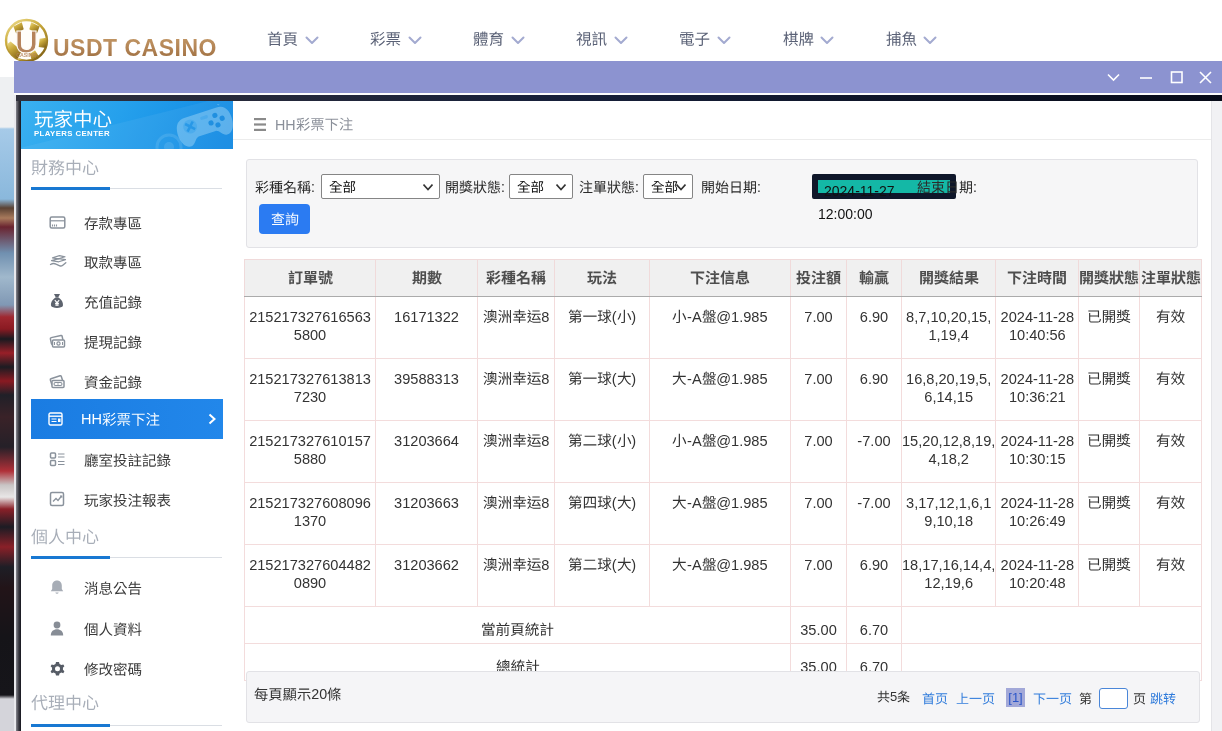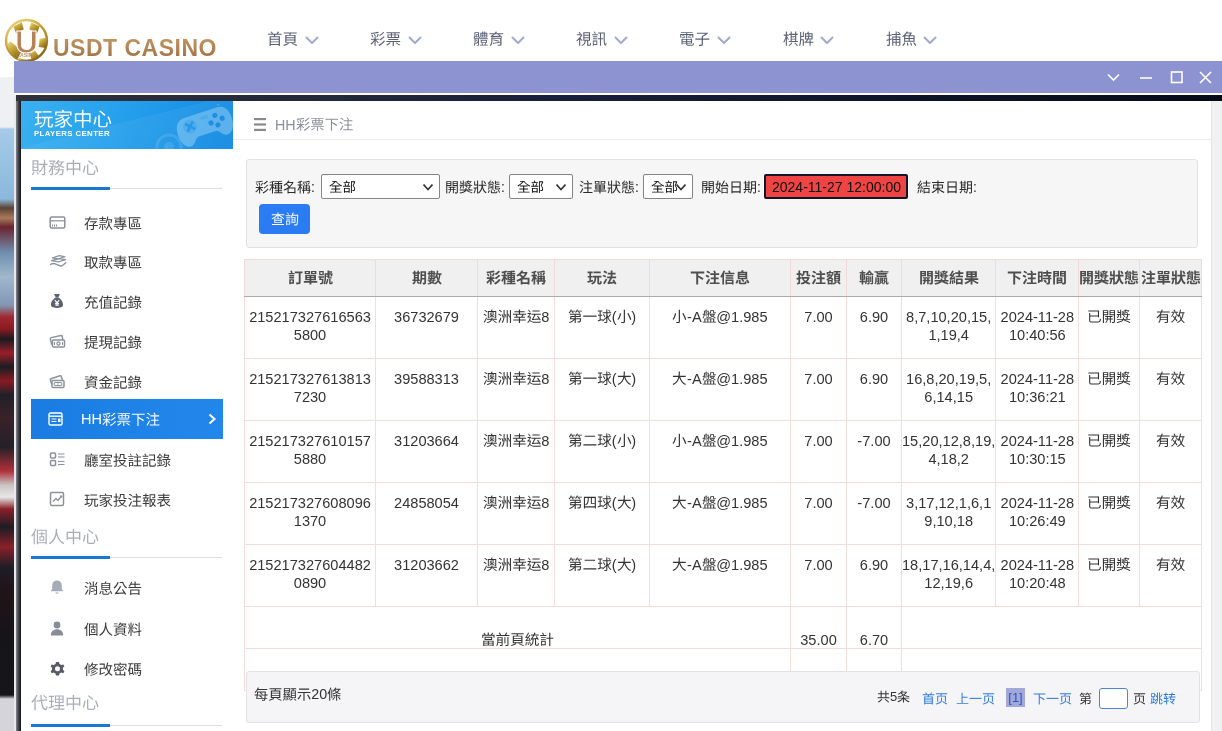--- a/index.html
+++ b/index.html
@@ -1,21 +1,21 @@
 <!DOCTYPE html>
 <html><head><meta charset="utf-8"><style>
 *{margin:0;padding:0}
 html,body{width:1222px;height:731px;overflow:hidden;background:#fff;font-family:"Liberation Sans",sans-serif}
 svg.ck{display:inline-block;vertical-align:-0.12em;overflow:visible}
 table{border:1px solid #e9d7d7}
 th.th{background:#f0f0f0;border:1px solid #f0dada;border-bottom:1px solid #ababab;font-weight:bold;padding:0;text-align:center;vertical-align:middle}
 tr.dr{height:62px}
 tr.dr td{border:1px solid #f3dcdc;text-align:center;vertical-align:top;line-height:18px;padding:11.4px 0 0 0}
 tr.sr{height:37px}
-tr.sr td{border:1px solid #f3dcdc;text-align:center;vertical-align:top;padding:25px 0 0 0}
+tr.sr td{border:1px solid #f3dcdc;text-align:center;vertical-align:top;padding:15px 0 0 0}
 tr.sr.first td{border-top:1px solid #d2c6c6}
 tr.sr td.no{border-left:none}
 </style></head>
 <body>
 <div style="position:relative;width:1222px;height:731px">
 <div style="position:absolute;left:0;top:0;width:1222px;height:77px;background:#fff">
 <svg style="position:absolute;left:4px;top:18px" width="45" height="45" viewBox="0 0 48 48">
 <defs>
           <linearGradient id="gold" x1="0" y1="0" x2=".6" y2="1">
             <stop offset="0" stop-color="#f0e090"></stop>
@@ -347,21 +347,21 @@
 <svg style="position:absolute;right:6px;top:9px" width="10" height="7" viewBox="0 0 10 7">
         <path d="M0.5 0.5 L5 5.5 L9.5 0.5" fill="none" stroke="#333" stroke-width="1.6"></path>
       </svg>
     </div>
     <div style="position:absolute;left:701px;top:179px;white-space:nowrap;font:14px 'Liberation Sans';color:#2b2b2b"><svg class="ck" style="width:56.0px;height:14px;" fill="#2b2b2b">
         <use href="#r958B" transform="translate(0.00,12.32) scale(0.01400)"></use>
         <use href="#r59CB" transform="translate(14.00,12.32) scale(0.01400)"></use>
         <use href="#r65E5" transform="translate(28.00,12.32) scale(0.01400)"></use>
         <use href="#r671F" transform="translate(42.00,12.32) scale(0.01400)"></use>
       </svg>:</div>
-    <div style="position:absolute;left:764px;top:173.5px;width:144px;height:25px;background:#ef4444;border:2px solid #0f172a;border-radius:2px;box-sizing:border-box;font:14px 'Liberation Sans';color:#111;line-height:23px;text-indent:6px">2024-11-27 12:00:00</div>
+    <div style="position:absolute;left:812px;top:173.5px;width:144px;height:25px;background:#14b8a6;border:6px solid #0f172a;border-radius:2px;box-sizing:border-box;font:14px 'Liberation Sans';color:#111;line-height:23px;text-indent:6px">2024-11-27 12:00:00</div>
     <div style="position:absolute;left:917px;top:179px;white-space:nowrap;font:14px 'Liberation Sans';color:#2b2b2b"><svg class="ck" style="width:56.0px;height:14px;" fill="#2b2b2b">
         <use href="#r7D50" transform="translate(0.00,12.32) scale(0.01400)"></use>
         <use href="#r675F" transform="translate(14.00,12.32) scale(0.01400)"></use>
         <use href="#r65E5" transform="translate(28.00,12.32) scale(0.01400)"></use>
         <use href="#r671F" transform="translate(42.00,12.32) scale(0.01400)"></use>
       </svg>:</div>
     <div style="position:absolute;left:259px;top:204px;width:51px;height:29.5px;background:#2b7bf2;border-radius:4px;text-align:center;padding-top:6px;box-sizing:border-box"><svg class="ck" style="width:28.0px;height:14px;" fill="#fff">
         <use href="#r67E5" transform="translate(0.00,12.32) scale(0.01400)"></use>
         <use href="#r8A62" transform="translate(14.00,12.32) scale(0.01400)"></use>
       </svg></div>
@@ -435,21 +435,21 @@
             </svg></th>
           <th class="th"><svg class="ck" style="width:60.0px;height:15px;" fill="#4e4e4e">
               <use href="#b6CE8" transform="translate(0.00,13.20) scale(0.01500)"></use>
               <use href="#b55AE" transform="translate(15.00,13.20) scale(0.01500)"></use>
               <use href="#b72C0" transform="translate(30.00,13.20) scale(0.01500)"></use>
               <use href="#b614B" transform="translate(45.00,13.20) scale(0.01500)"></use>
             </svg></th>
         </tr>
         <tr class="dr">
           <td>215217327616563<br>5800</td>
-          <td>36732679</td>
+          <td>16171322</td>
           <td><svg class="ck" style="width:58.4px;height:15px;" fill="#333">
               <use href="#r6FB3" transform="translate(0.00,12.85) scale(0.01460)"></use>
               <use href="#r6D32" transform="translate(14.60,12.85) scale(0.01460)"></use>
               <use href="#r5E78" transform="translate(29.20,12.85) scale(0.01460)"></use>
               <use href="#r8FD0" transform="translate(43.80,12.85) scale(0.01460)"></use>
             </svg>8</td>
           <td><svg class="ck" style="width:43.8px;height:15px;" fill="#333">
               <use href="#r7B2C" transform="translate(0.00,12.85) scale(0.01460)"></use>
               <use href="#r4E00" transform="translate(14.60,12.85) scale(0.01460)"></use>
               <use href="#r7403" transform="translate(29.20,12.85) scale(0.01460)"></use>
@@ -540,21 +540,21 @@
               <use href="#r958B" transform="translate(14.60,12.85) scale(0.01460)"></use>
               <use href="#r734E" transform="translate(29.20,12.85) scale(0.01460)"></use>
             </svg></td>
           <td><svg class="ck" style="width:29.2px;height:15px;" fill="#333">
               <use href="#r6709" transform="translate(0.00,12.85) scale(0.01460)"></use>
               <use href="#r6548" transform="translate(14.60,12.85) scale(0.01460)"></use>
             </svg></td>
         </tr>
         <tr class="dr">
           <td>215217327608096<br>1370</td>
-          <td>24858054</td>
+          <td>31203663</td>
           <td><svg class="ck" style="width:58.4px;height:15px;" fill="#333">
               <use href="#r6FB3" transform="translate(0.00,12.85) scale(0.01460)"></use>
               <use href="#r6D32" transform="translate(14.60,12.85) scale(0.01460)"></use>
               <use href="#r5E78" transform="translate(29.20,12.85) scale(0.01460)"></use>
               <use href="#r8FD0" transform="translate(43.80,12.85) scale(0.01460)"></use>
             </svg>8</td>
           <td><svg class="ck" style="width:43.8px;height:15px;" fill="#333">
               <use href="#r7B2C" transform="translate(0.00,12.85) scale(0.01460)"></use>
               <use href="#r56DB" transform="translate(14.60,12.85) scale(0.01460)"></use>
               <use href="#r7403" transform="translate(29.20,12.85) scale(0.01460)"></use>

